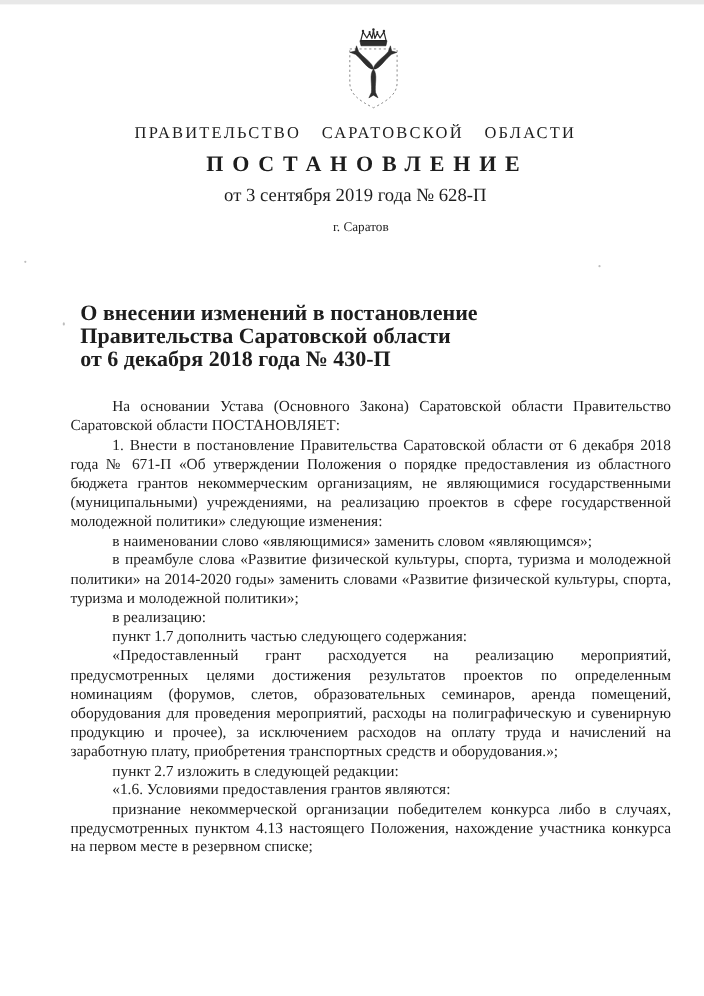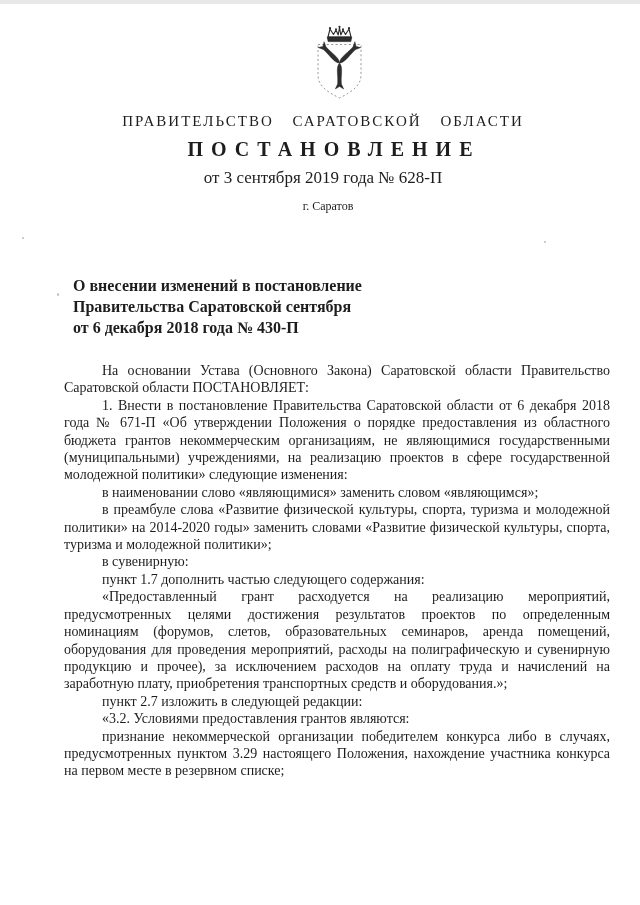--- a/index.html
+++ b/index.html
@@ -41,21 +41,21 @@
   }
   .city{
     margin-top:13px;
     text-align:center;
     font-size:12px;line-height:13px;
     transform:translateX(8px);
   }
   .title-block{
     margin:62px 0 0 73px;
     font-weight:bold;
-    font-size:16px;line-height:21px;
+    font-size:20px;line-height:21px;
     max-width:430px;
   }
   .body{
     margin:24px 30px 0 64px;
     font-size:14px;line-height:17.4px;
     text-align:justify;
   }
   .body p{margin:0;padding:0;text-indent:38px;}
   .speck{position:absolute;background:#bdbdbd;border-radius:50%;}
   .speck.s1{left:22px;top:233px;width:2px;height:2px;}
@@ -89,33 +89,33 @@
     </g>
   </svg>
 
   <div class="org">ПРАВИТЕЛЬСТВО САРАТОВСКОЙ ОБЛАСТИ</div>
   <div class="doctype">ПОСТАНОВЛЕНИЕ</div>
   <div class="date">от 3 сентября 2019 года № 628-П</div>
   <div class="city">г. Саратов</div>
 
   <div class="title-block">
     <div>О внесении изменений в постановление</div>
-    <div>Правительства Саратовской сентября</div>
+    <div>Правительства Саратовской области</div>
     <div>от 6 декабря 2018 года № 430-П</div>
   </div>
 
   <div class="body">
     <p>На основании Устава (Основного Закона) Саратовской области Правительство Саратовской области ПОСТАНОВЛЯЕТ:</p>
     <p>1. Внести в постановление Правительства Саратовской области от 6 декабря 2018 года № 671-П «Об утверждении Положения о порядке предоставления из областного бюджета грантов некоммерческим организациям, не являющимися государственными (муниципальными) учреждениями, на реализацию проектов в сфере государственной молодежной политики» следующие изменения:</p>
     <p>в наименовании слово «являющимися» заменить словом «являющимся»;</p>
     <p>в преамбуле слова «Развитие физической культуры, спорта, туризма и молодежной политики» на 2014-2020 годы» заменить словами «Развитие физической культуры, спорта, туризма и молодежной политики»;</p>
-    <p>в сувенирную:</p>
+    <p>в реализацию:</p>
     <p>пункт 1.7 дополнить частью следующего содержания:</p>
     <p>«Предоставленный грант расходуется на реализацию мероприятий, предусмотренных целями достижения результатов проектов по определенным номинациям (форумов, слетов, образовательных семинаров, аренда помещений, оборудования для проведения мероприятий, расходы на полиграфическую и сувенирную продукцию и прочее), за исключением расходов на оплату труда и начислений на заработную плату, приобретения транспортных средств и оборудования.»;</p>
     <p>пункт 2.7 изложить в следующей редакции:</p>
-    <p>«3.2. Условиями предоставления грантов являются:</p>
-    <p>признание некоммерческой организации победителем конкурса либо в случаях, предусмотренных пунктом 3.29 настоящего Положения, нахождение участника конкурса на первом месте в резервном списке;</p>
+    <p>«1.6. Условиями предоставления грантов являются:</p>
+    <p>признание некоммерческой организации победителем конкурса либо в случаях, предусмотренных пунктом 4.13 настоящего Положения, нахождение участника конкурса на первом месте в резервном списке;</p>
   </div>
 
   <div class="speck s1"></div>
   <div class="speck s2"></div>
   <div class="speck s3"></div>
 </div>
 
 </body></html>

